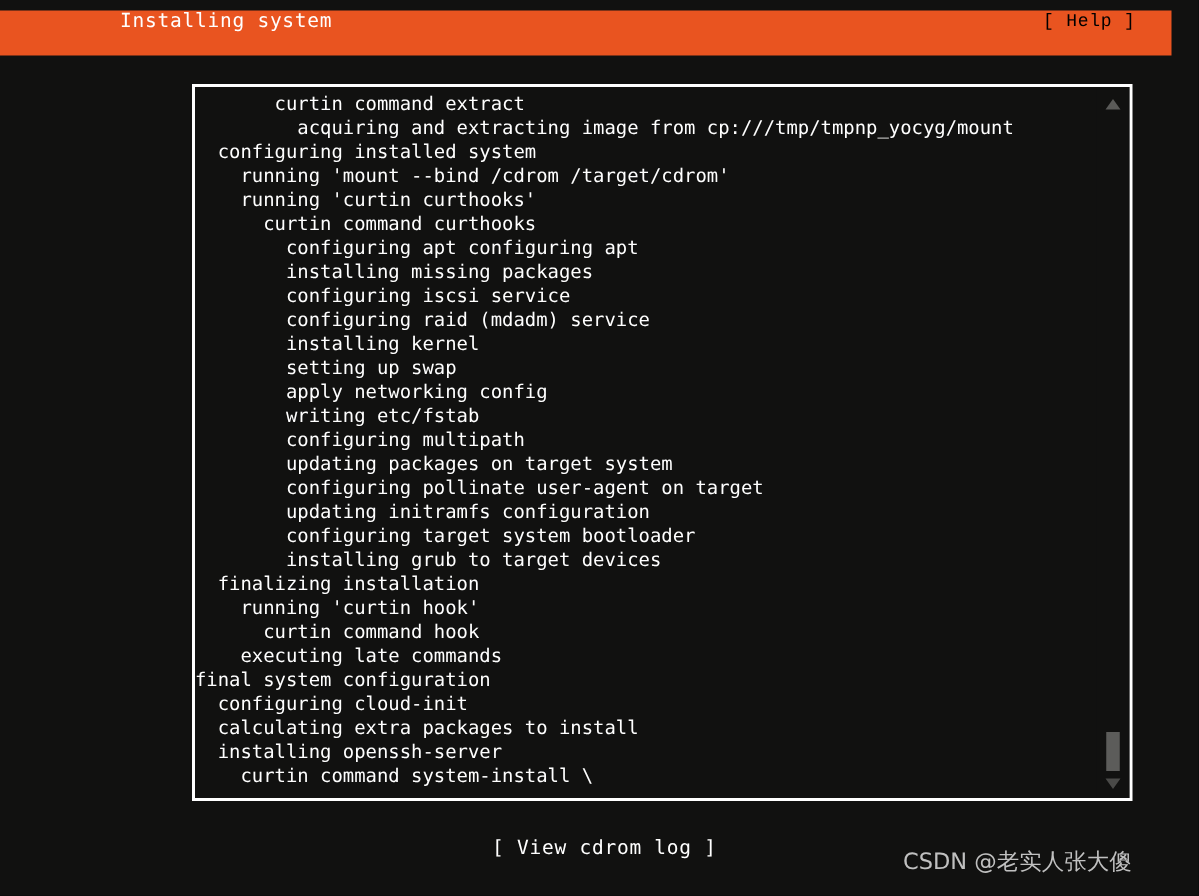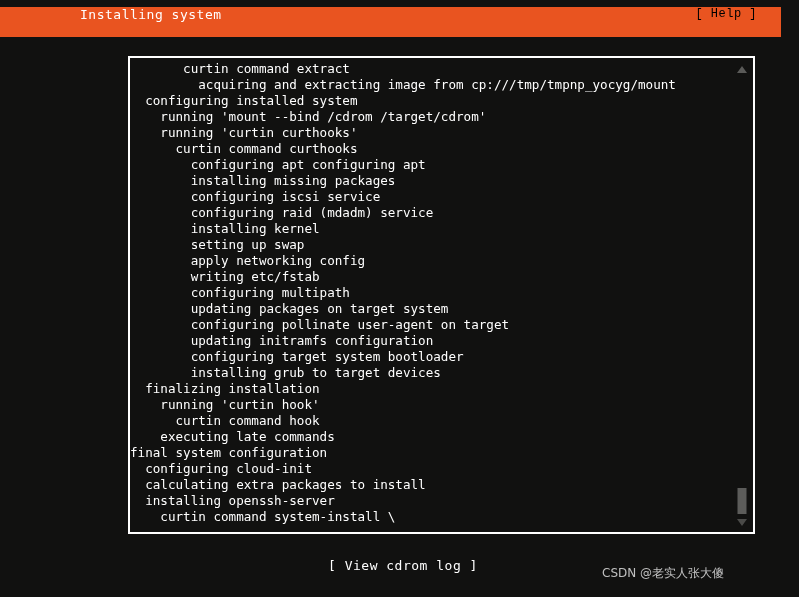--- a/index.html
+++ b/index.html
@@ -136,21 +136,21 @@
     letter-spacing: 0.5px;
     white-space: pre;
     cursor: pointer;
   }
   #watermark {
     position: absolute;
     left: 602px;
     top: 565px;
     color: #cfcfcf;
     font-family: "DejaVu Sans", "Liberation Sans", sans-serif;
-    font-size: 12px;
+    font-size: 15px;
     white-space: pre;
     opacity: 0.92;
   }
 </style>
 </head>
 <body>
 
 <div id="screen">
 
   <div id="header">

